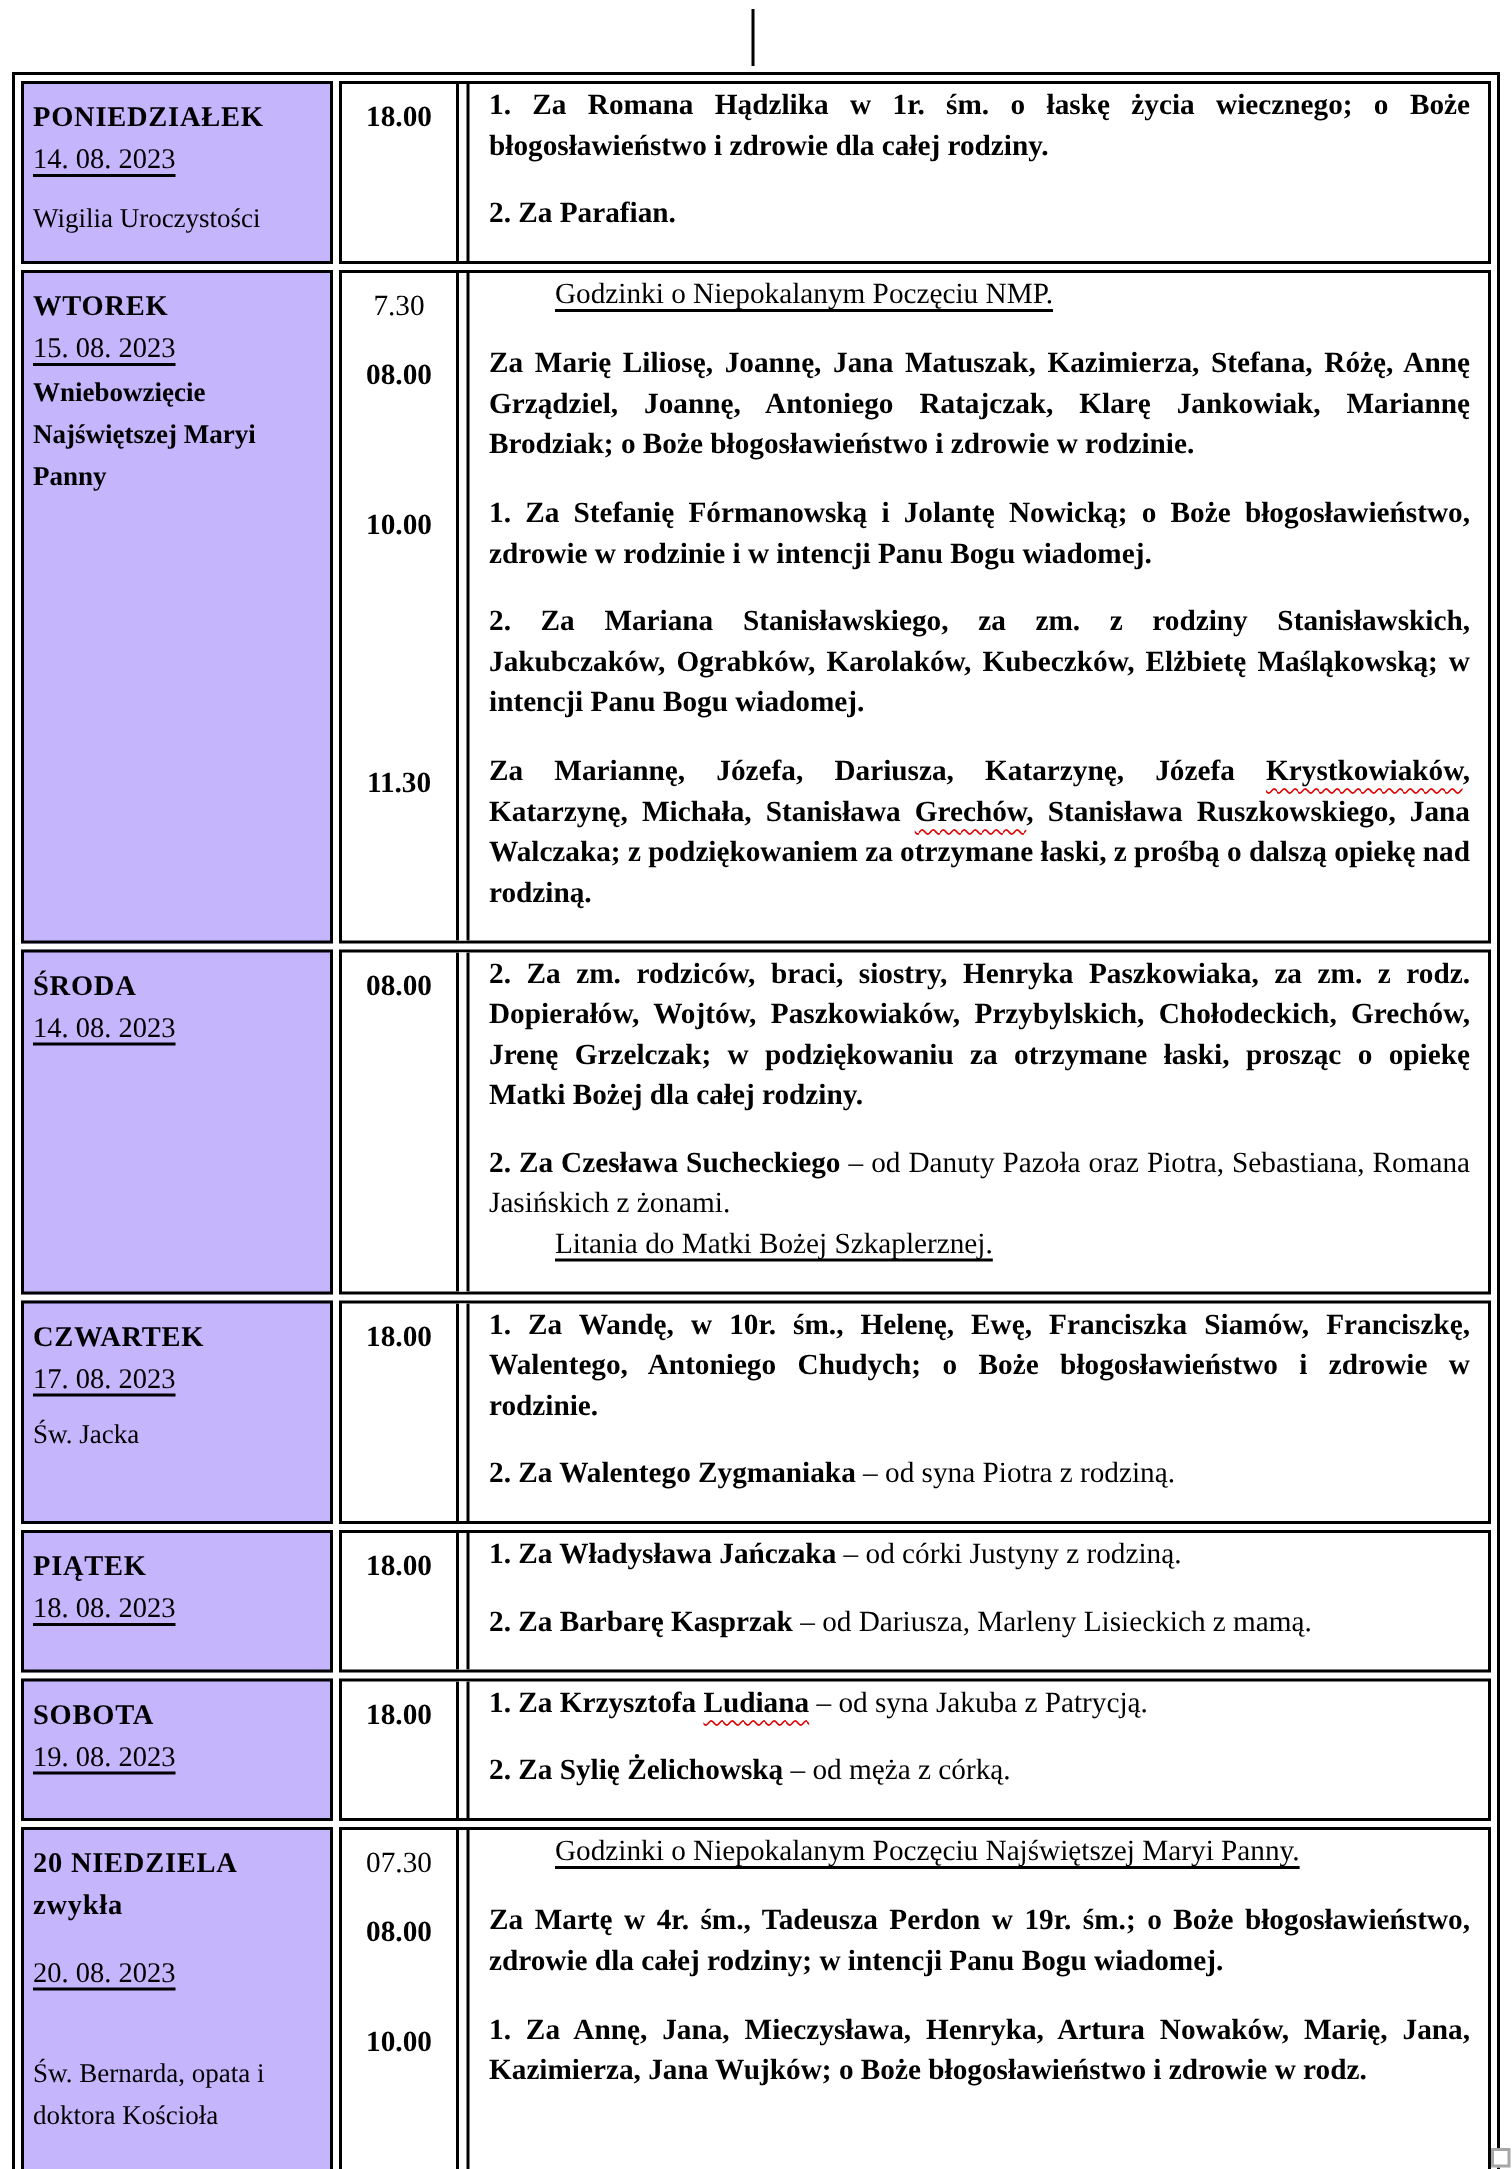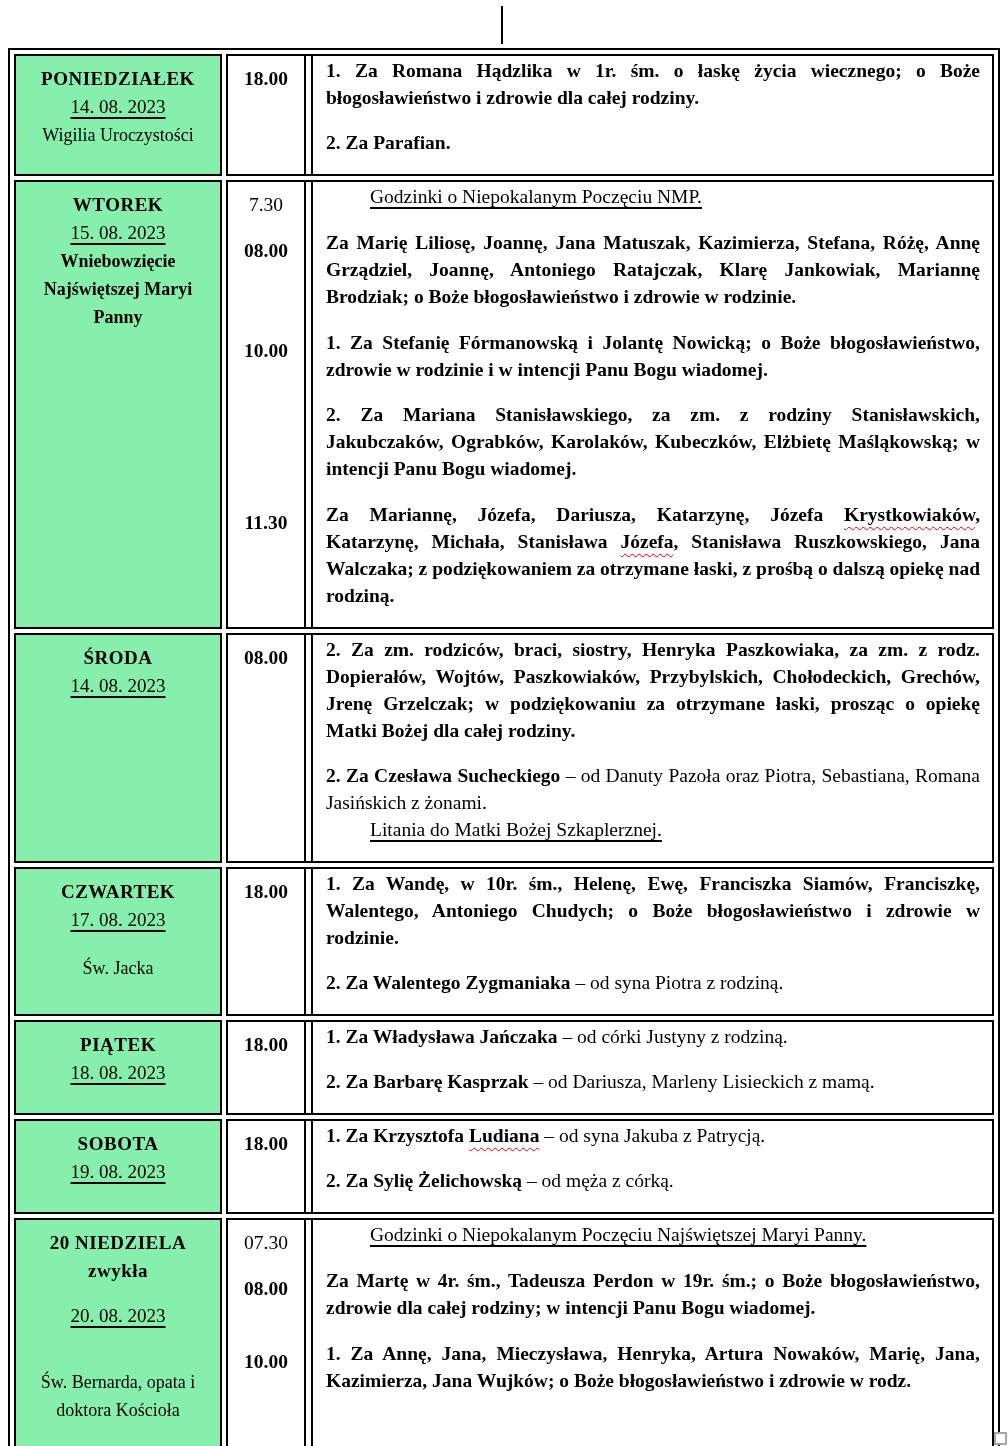--- a/index.html
+++ b/index.html
@@ -25,21 +25,21 @@
     text-decoration:underline;text-decoration-thickness:2px;text-underline-offset:4px;
   }
 
   
   table.main{
     border-collapse:separate;border-spacing:4px;
     border:2px solid #000;width:992px;table-layout:fixed;
   }
   td{border:2px solid #000;vertical-align:top;padding:0;}
   td.day{
-    width:192px;background:#86efac;text-align:center;
+    width:192px;background:#c4b5fd;
     padding:9px 6px 6px 6px;
   }
   td.day div{font-size:19px;line-height:28px;}
   .dayname{font-weight:700;letter-spacing:0.5px;}
   .date{
     text-decoration:underline;text-decoration-thickness:2px;text-underline-offset:4px;
   }
   .note{font-size:18px !important;}
   .note-b{font-size:18px !important;font-weight:700;}
 
@@ -63,23 +63,23 @@
   span.b{font-weight:700;}
   span.u{
     text-decoration:underline;text-decoration-thickness:2px;text-underline-offset:4px;
   }
   span.sq{
     text-decoration:underline wavy #e00000;text-decoration-thickness:1px;
     text-underline-offset:5px;
   }
 
   
-  tr.r0 td.day div:nth-child(3){}
+  tr.r0 td.day div:nth-child(3){margin-top:10px;}
   tr.r1 td.day div:nth-child(3){}
-  tr.r3 td.day div:nth-child(3){margin-top:20px;}
+  tr.r3 td.day div:nth-child(3){margin-top:8px;}
   tr.r6 td.day div:nth-child(3){margin-top:17px;}
   tr.r6 td.day div:nth-child(4){margin-top:38px;}
 
   
   tr.r0 .inner{min-height:100px;}
   tr.r1 .inner{min-height:417px;}
   tr.r2 .inner{min-height:206px;}
   tr.r3 .inner{min-height:132px;}
   tr.r4 .inner{min-height:79px;}
   tr.r5 .inner{min-height:78px;}
@@ -146,21 +146,21 @@
               <div class="seg">
                 <div class="time b">10.00</div>
                 <div class="texts">
                   <p><span class="b ">1. Za Stefanię Fórmanowską i Jolantę Nowicką; o Boże błogosławieństwo, zdrowie w rodzinie i w intencji Panu Bogu wiadomej.</span></p>
                   <p><span class="b ">2. Za Mariana Stanisławskiego, za zm. z rodziny Stanisławskich, Jakubczaków, Ograbków, Karolaków, Kubeczków, Elżbietę Maśląkowską; w intencji Panu Bogu wiadomej.</span></p>
                 </div>
               </div>
               <div class="seg">
                 <div class="time b">11.30</div>
                 <div class="texts">
-                  <p><span class="b ">Za Mariannę, Józefa, Dariusza, Katarzynę, Józefa </span><span class="b sq">Krystkowiaków</span><span class="b ">, Katarzynę, Michała, Stanisława </span><span class="b sq">Józefa</span><span class="b ">, Stanisława Ruszkowskiego, Jana Walczaka; z podziękowaniem za otrzymane łaski, z prośbą o dalszą opiekę nad rodziną.</span></p>
+                  <p><span class="b ">Za Mariannę, Józefa, Dariusza, Katarzynę, Józefa </span><span class="b sq">Krystkowiaków</span><span class="b ">, Katarzynę, Michała, Stanisława </span><span class="b sq">Grechów</span><span class="b ">, Stanisława Ruszkowskiego, Jana Walczaka; z podziękowaniem za otrzymane łaski, z prośbą o dalszą opiekę nad rodziną.</span></p>
                 </div>
               </div>
             </div>
           </td>
         </tr>
         <tr class="r2">
           <td class="day">
             <div class="dayname">ŚRODA</div>
             <div class="date">14. 08. 2023</div>
           </td>

